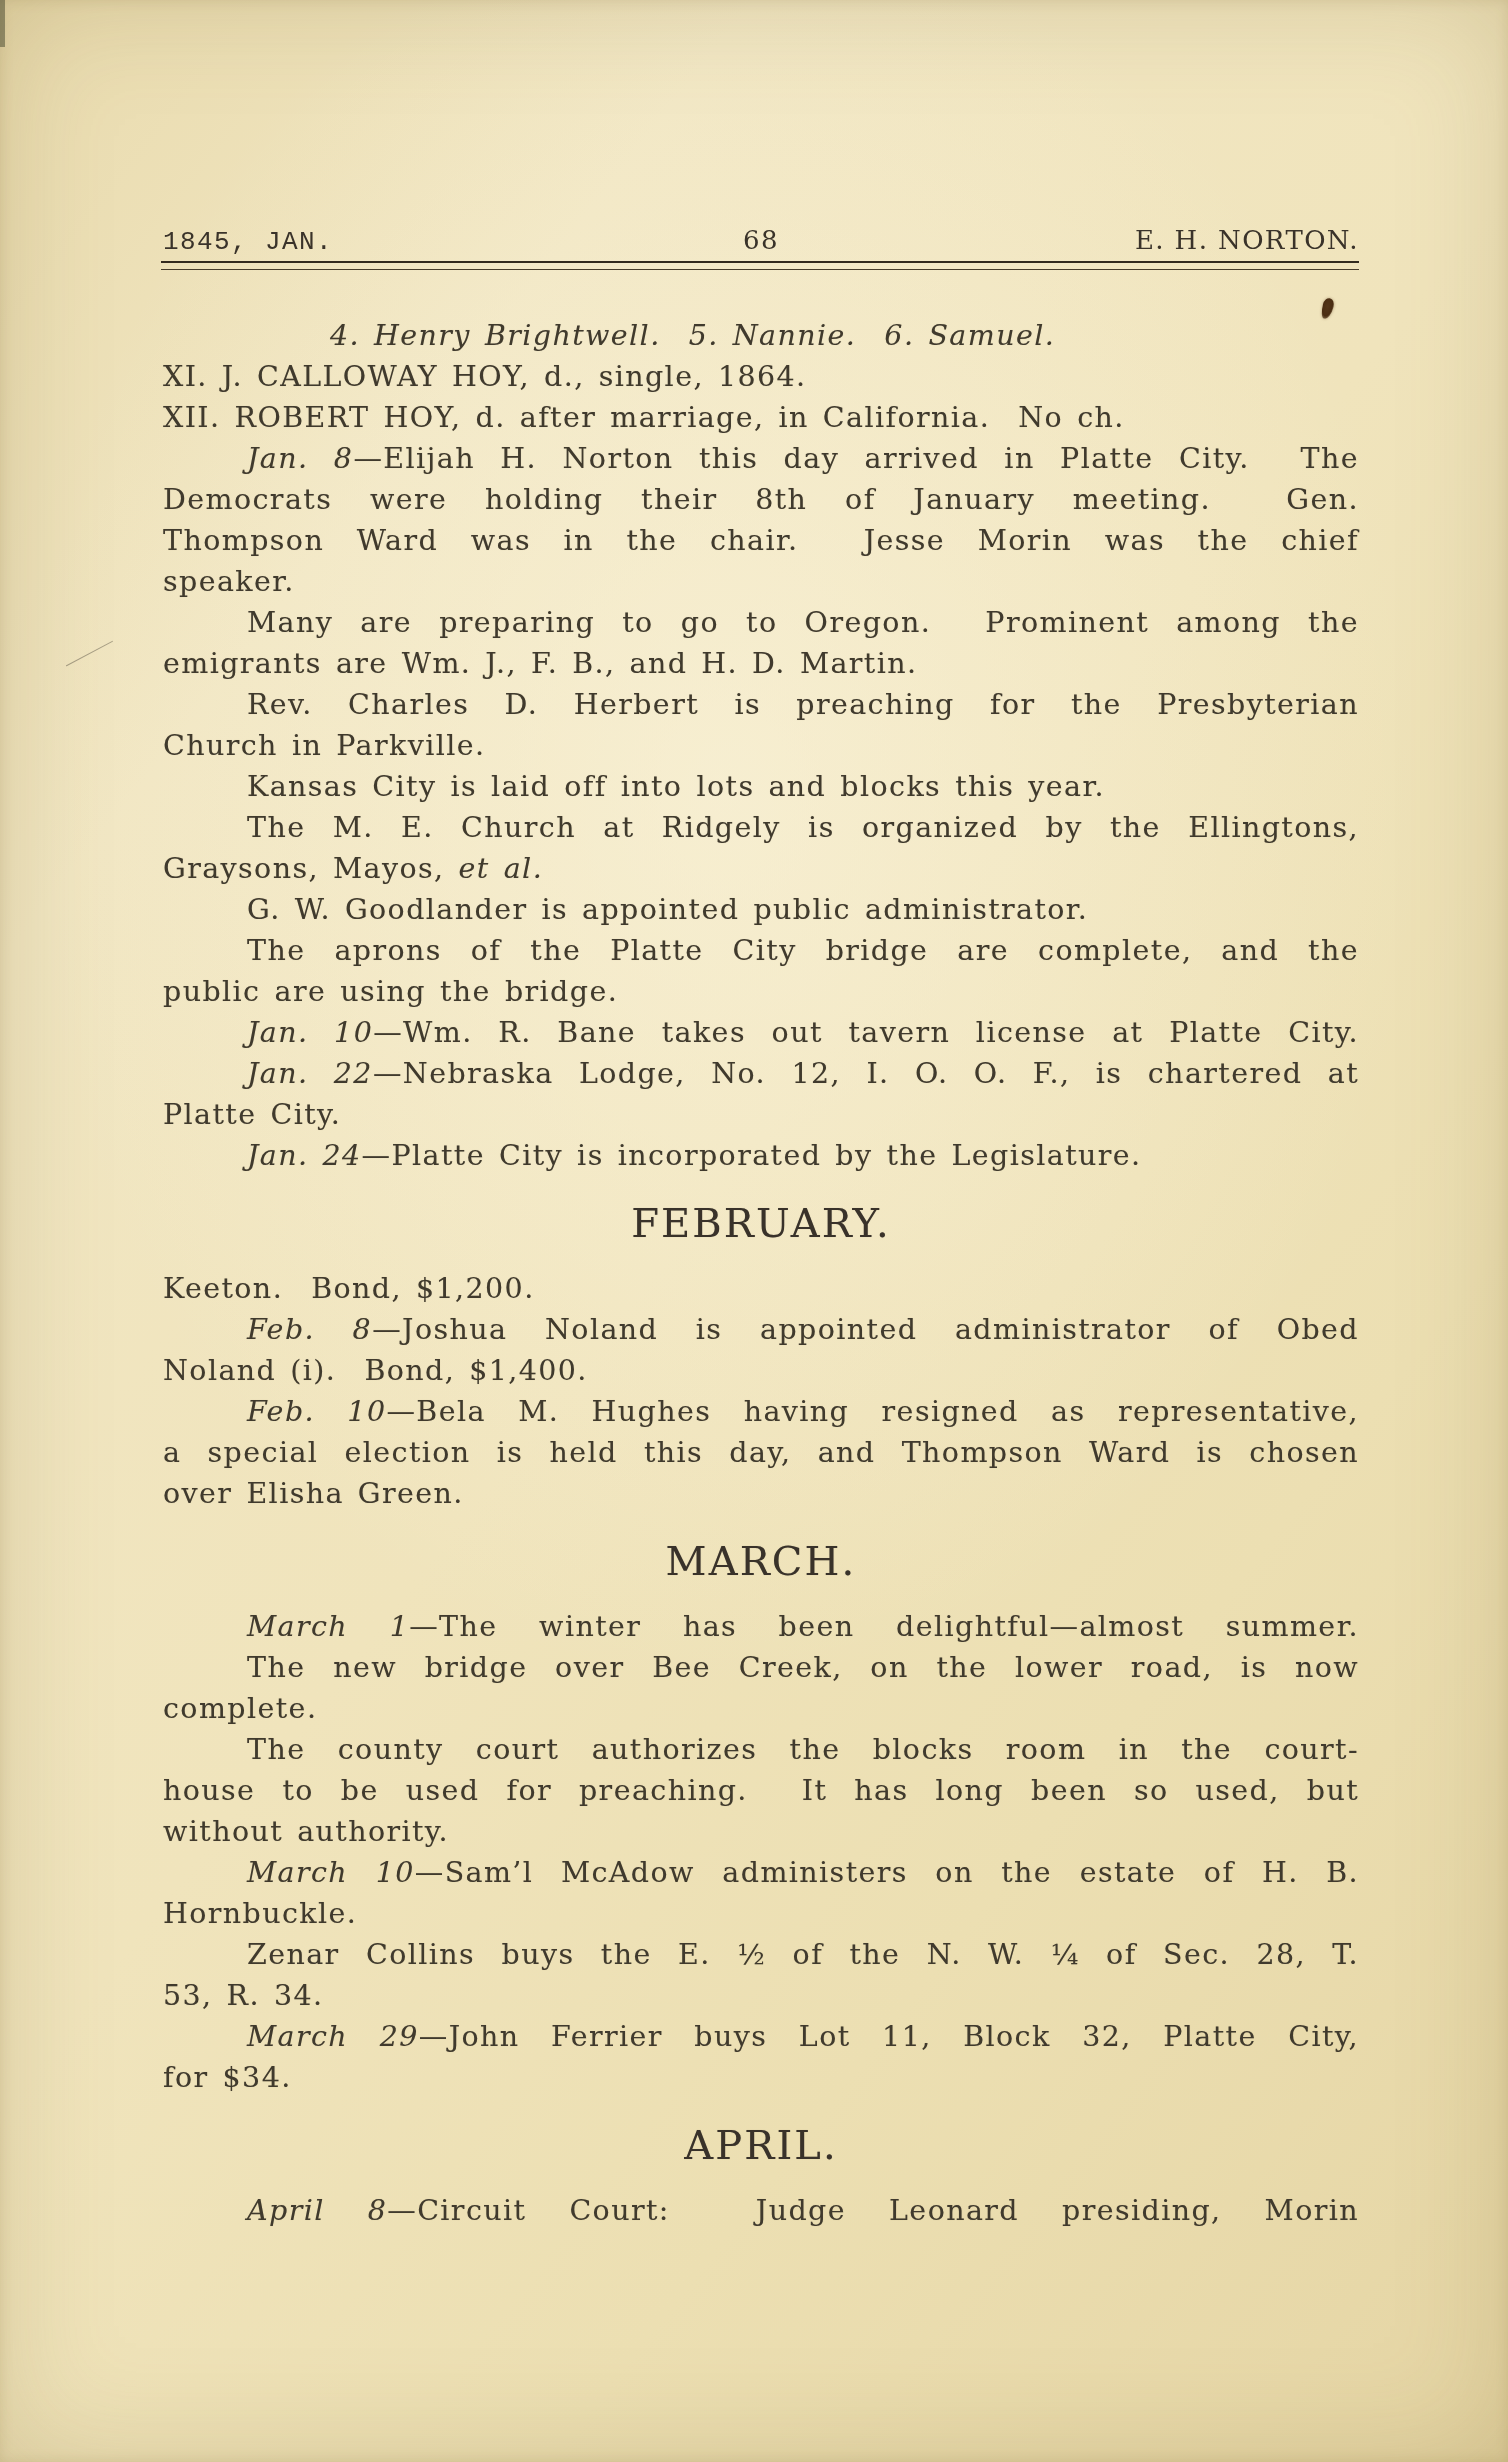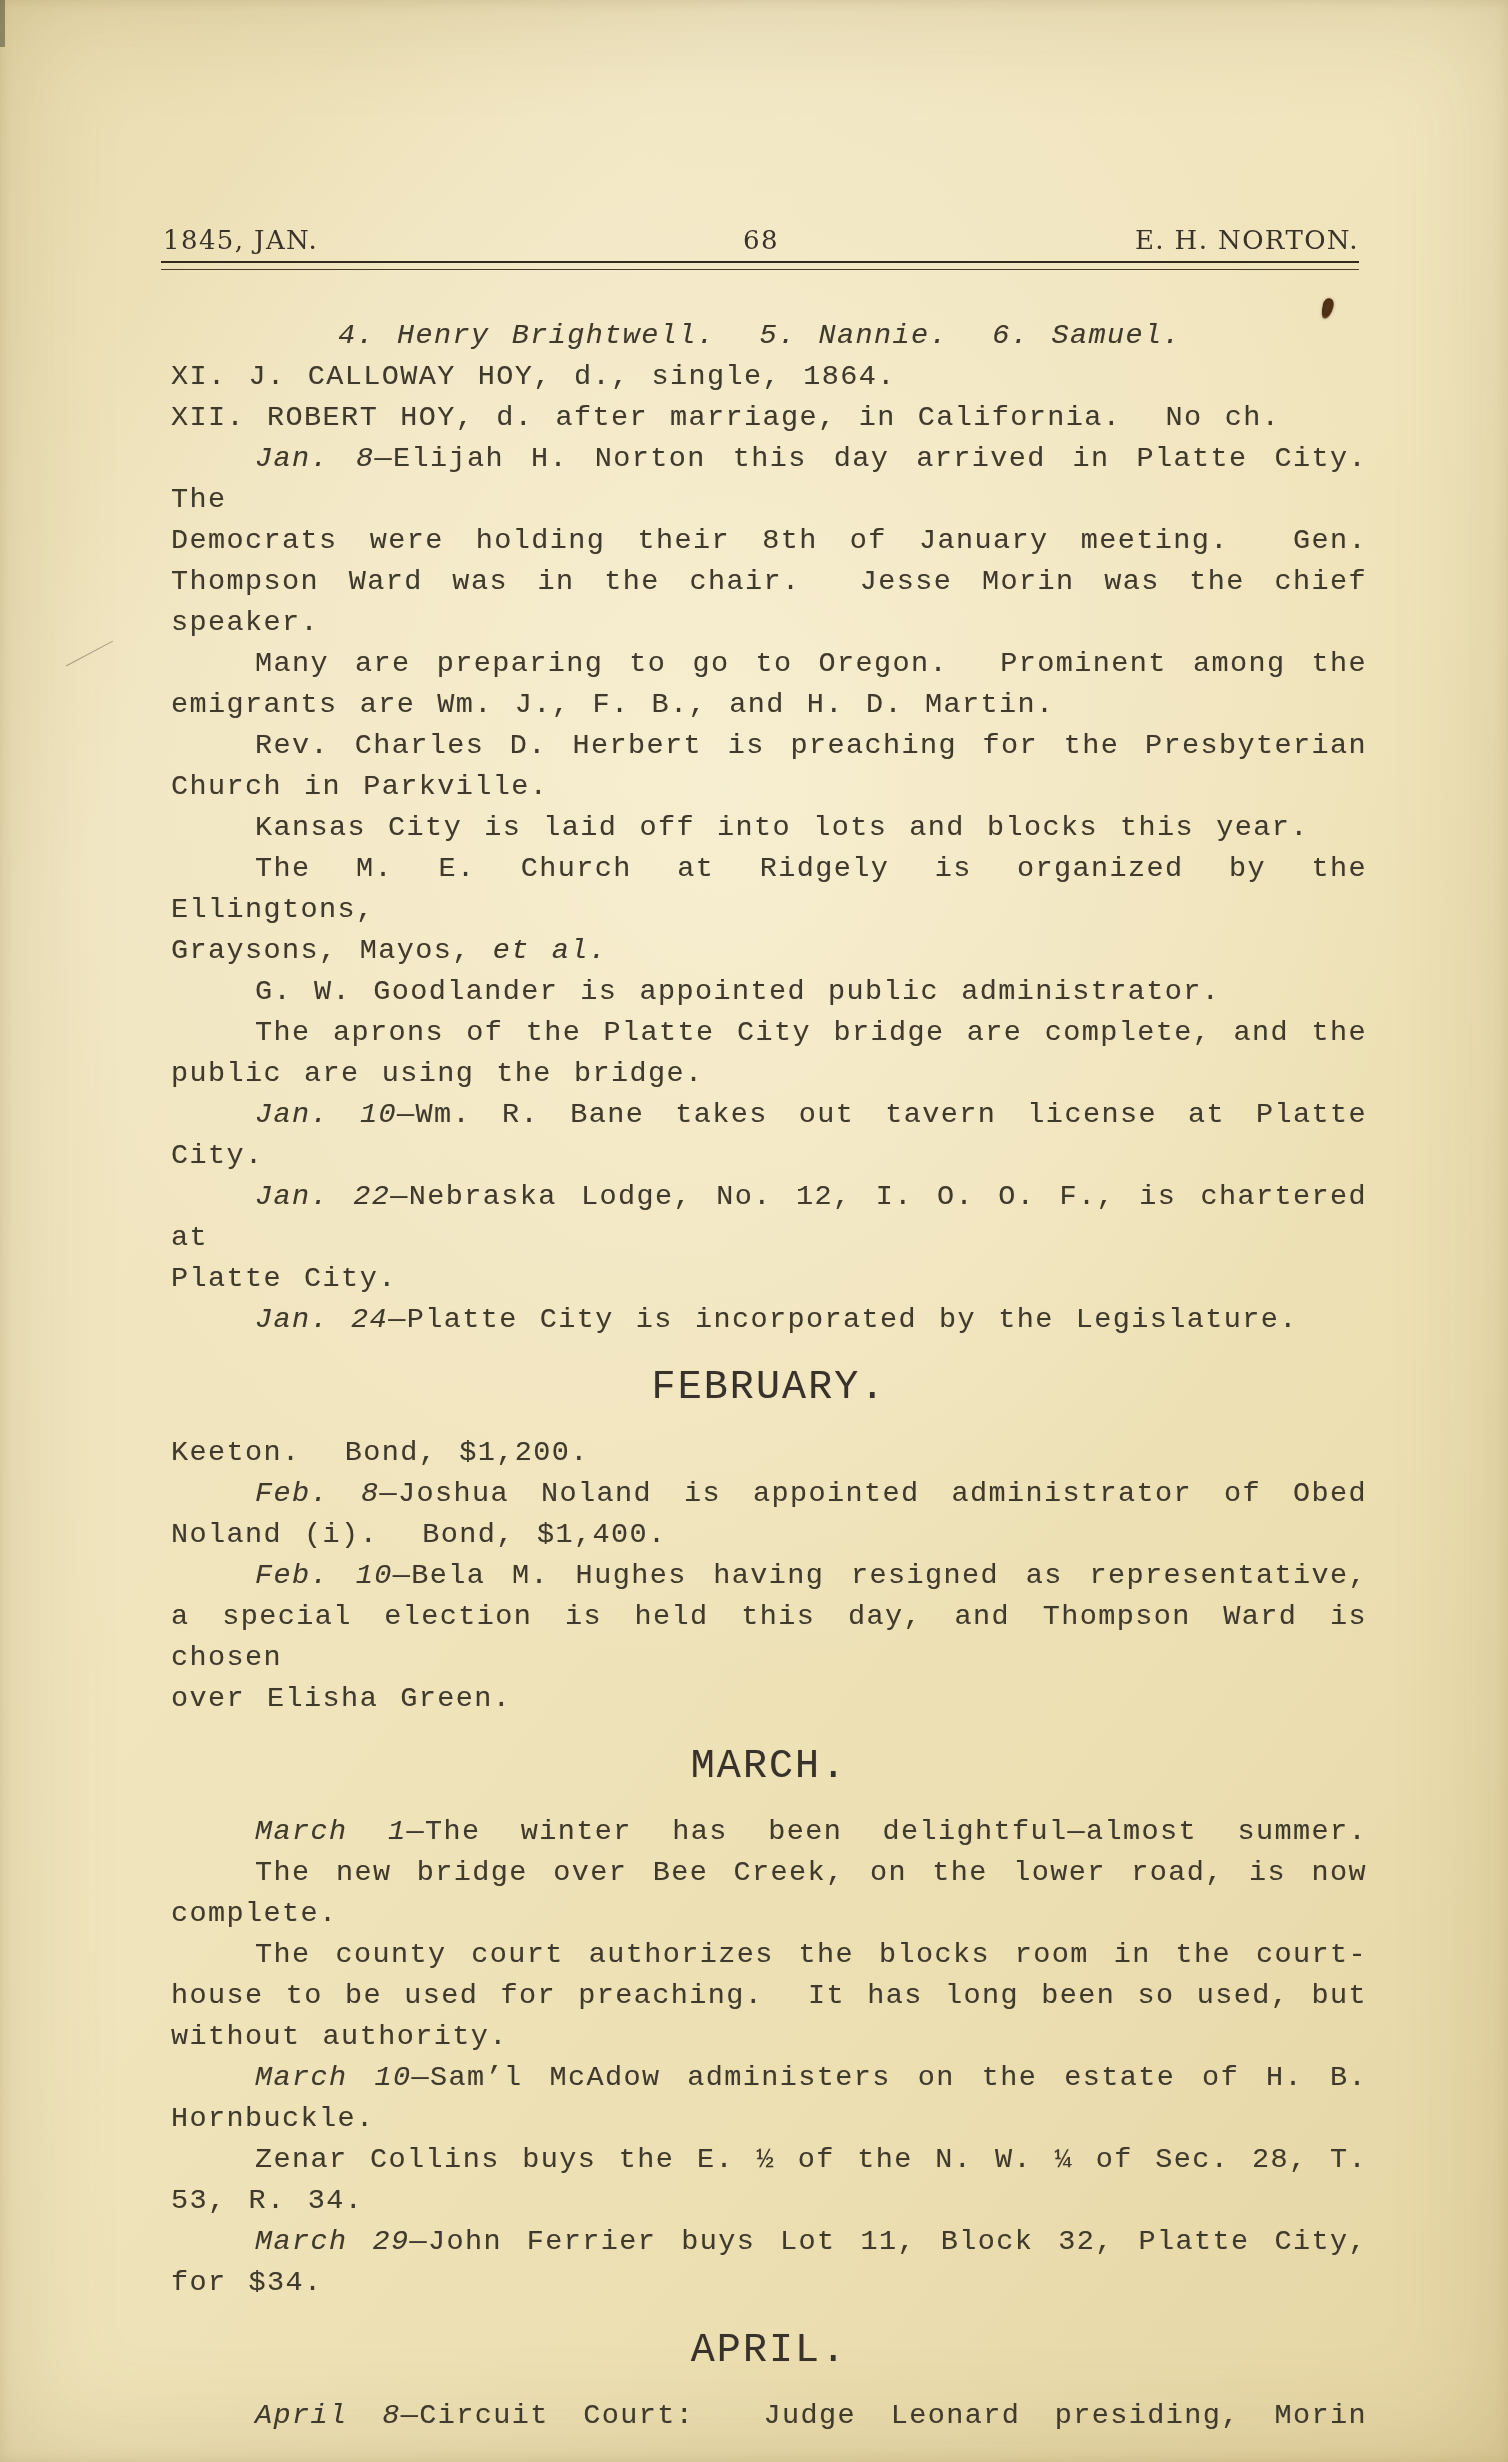--- a/index.html
+++ b/index.html
@@ -12,29 +12,29 @@
       linear-gradient(128deg,#e9dbae 0%,#f1e6c2 22%,#f0e4bc 48%,#ecdfb2 72%,#e5d5a4 100%);
     box-shadow:inset 0 0 114px rgba(125,98,42,0.22), inset 0 0 13px rgba(125,98,42,0.18);
     font-family:"DejaVu Serif","Liberation Serif",serif;
     color:#3f382b;
   }
   .running-head{
     position:absolute;left:163px;width:1196px;top:225px;
     display:grid;grid-template-columns:1fr auto 1fr;align-items:baseline;
     font-size:26px;letter-spacing:1.4px;color:#3a332a;
   }
-  .running-head .left{justify-self:start;}
+  .running-head .left{justify-self:start;font-family:Liberation Mono, monospace;}
   .running-head .center{justify-self:center;}
   .running-head .right{justify-self:end;}
   .head-rule{
     position:absolute;left:161px;width:1198px;top:261px;height:6.4px;
     border-top:2.9px solid #322a1d;
     border-bottom:1.4px solid #463c2a;
   }
-  .text-block{position:absolute;left:171px;width:1196px;top:315px;font-family:Liberation Mono, monospace;}
+  .text-block{position:absolute;left:163px;width:1196px;top:315px;}
   .line{
     font-size:28.5px;line-height:41px;letter-spacing:1.4px;word-spacing:3.6px;
     white-space:pre-wrap;color:#403a2d;
     text-shadow:0 0 0.7px rgba(64,58,45,0.25);
   }
   .line.j{text-align:justify;text-align-last:justify;}
   .line.ind1{text-indent:84px;}
   .line.ind2{text-indent:167px;}
   .it{font-style:italic;}
   .heading{

